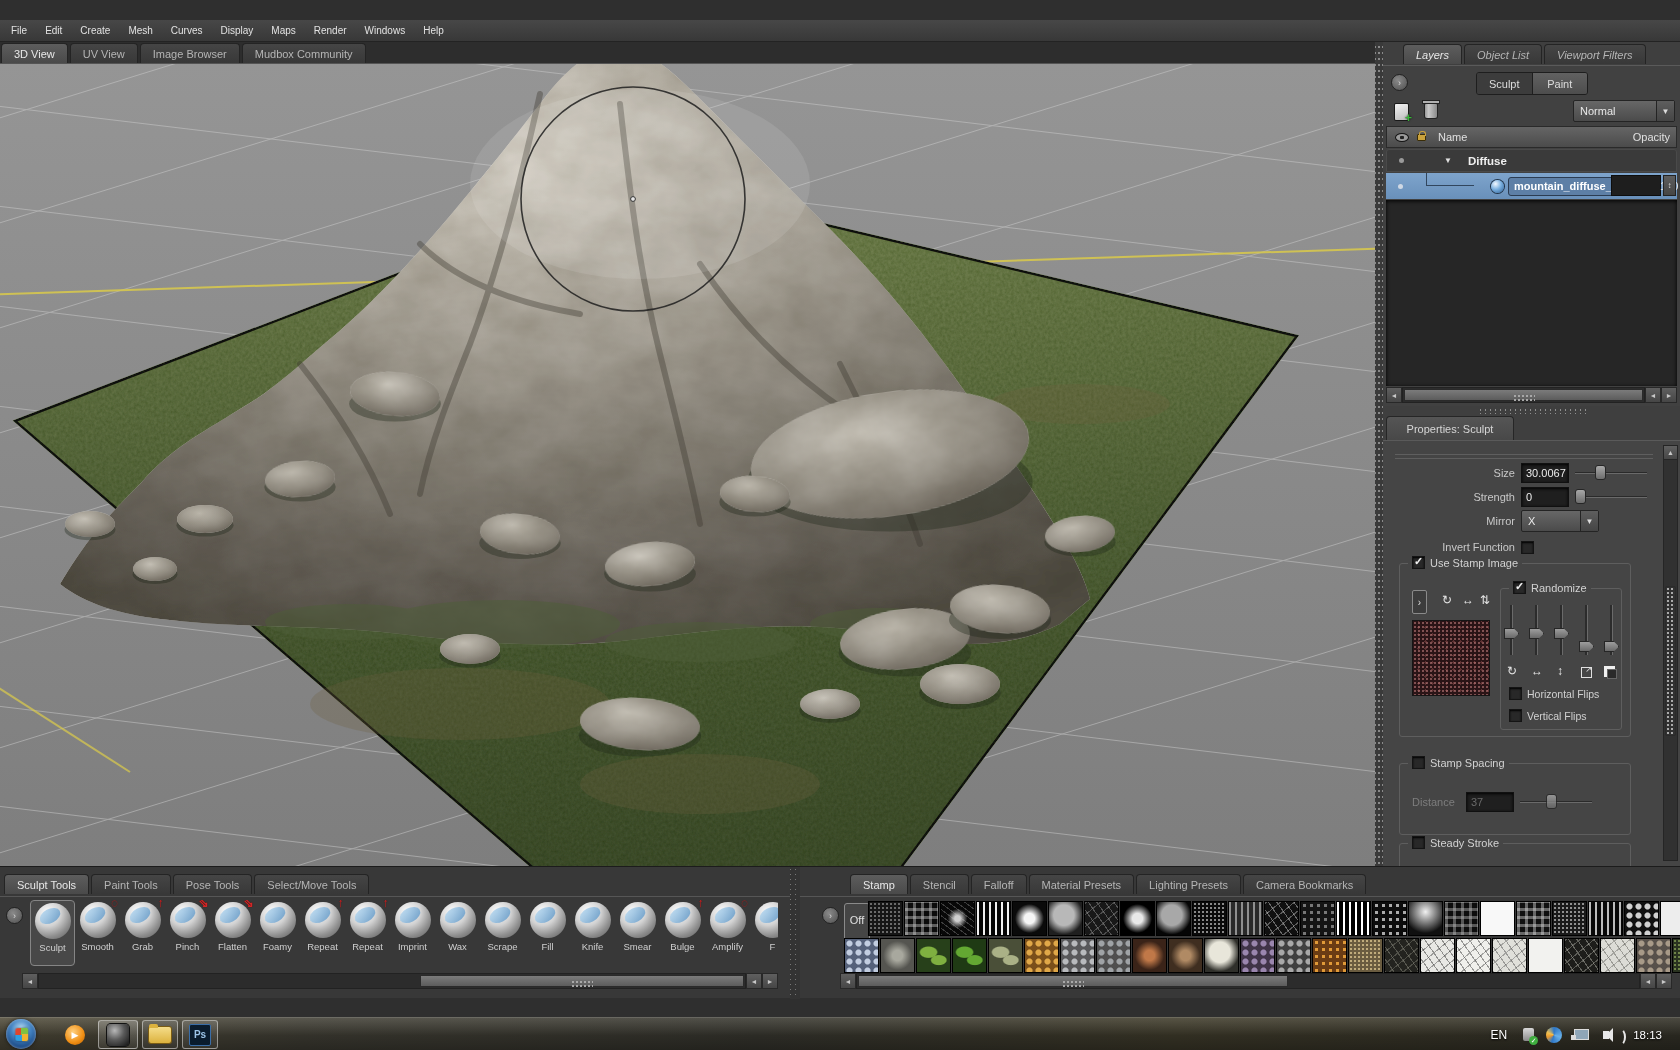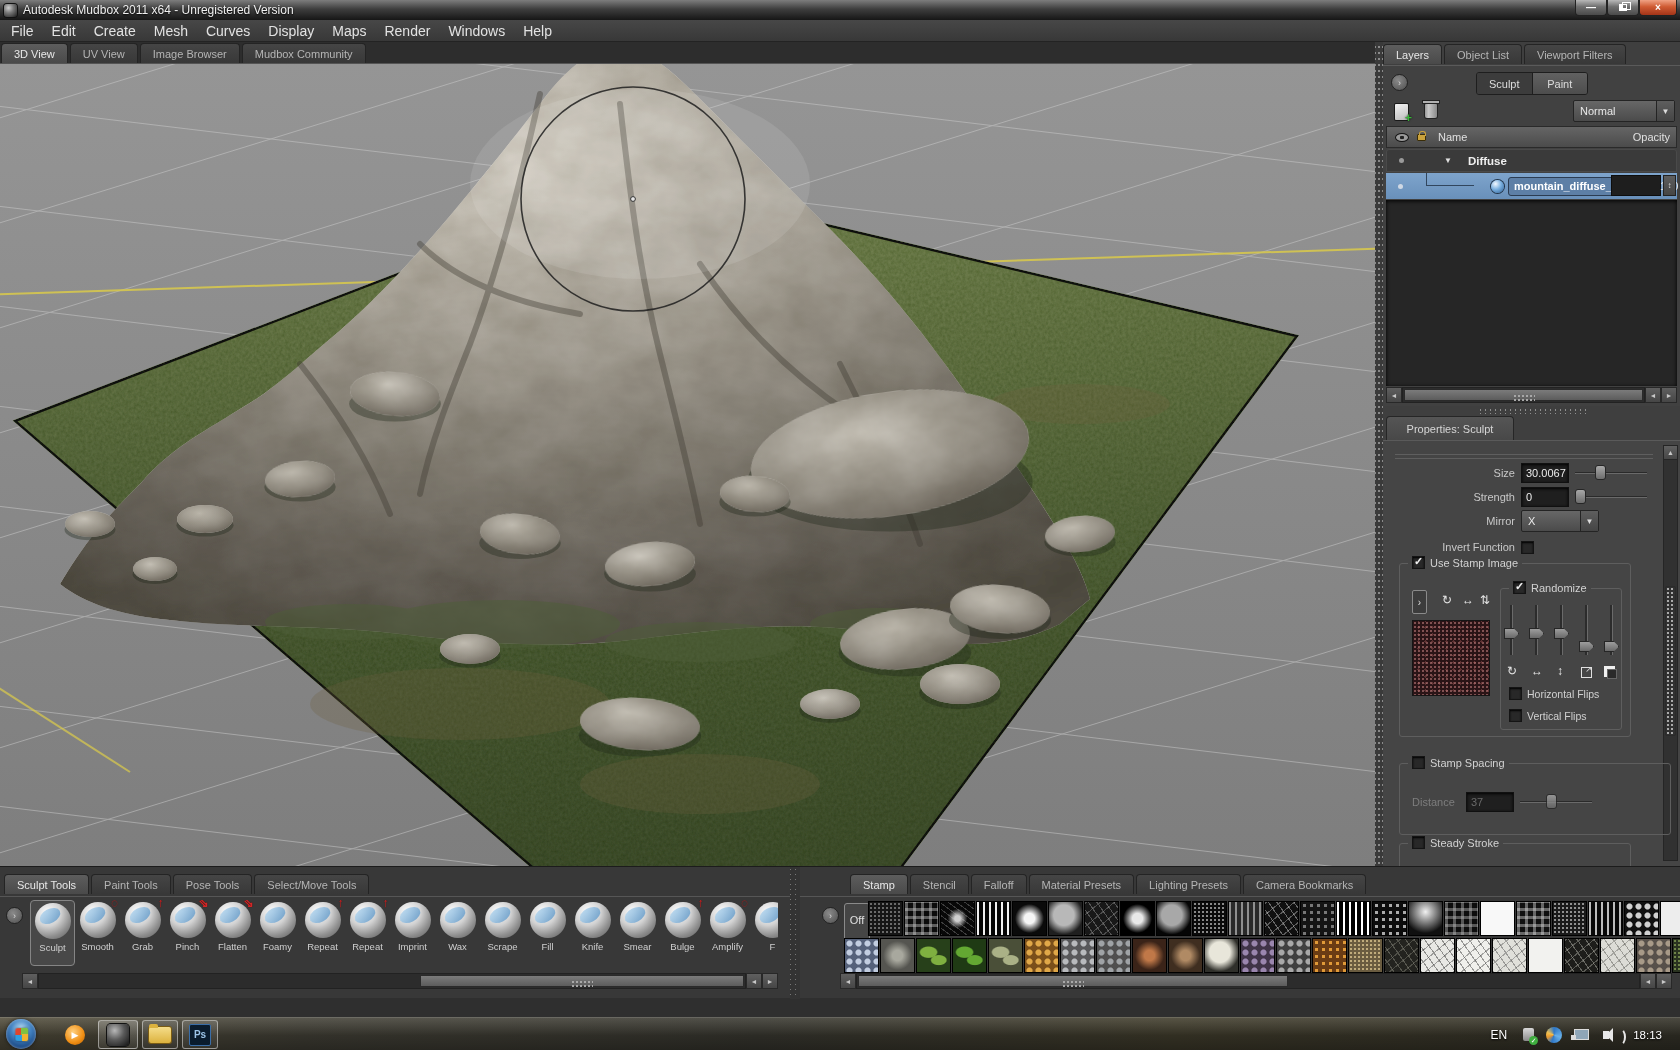--- a/index.html
+++ b/index.html
@@ -19,40 +19,40 @@
     background:linear-gradient(180deg,#b8b8b8,#6f6f6f 45%,#4a4a4a);color:#fff;
     display:flex;align-items:center;justify-content:center;font-size:10px;font-weight:bold;}
   .winbtn.close{width:38px;background:linear-gradient(180deg,#f0a284,#cf5b33 45%,#a33418);}
   .restore-glyph{width:8px;height:7px;border:1px solid #fff;box-shadow:2px -2px 0 -0px #fff inset;position:relative;background:transparent;}
   .restore-glyph::after{content:'';position:absolute;left:2px;top:-3px;width:7px;height:6px;border:1px solid #fff;}
 
   
   .menubar{position:absolute;left:0;top:20px;width:1680px;height:22px;
     background:linear-gradient(180deg,#474747,#383838);border-bottom:1px solid #232323;
     display:flex;align-items:center;padding-left:2px;}
-  .menu-item{padding:0 9px;color:#e2e2e2;font-size:14px;line-height:22px;cursor:default;}
+  .menu-item{padding:0 9px;color:#e2e2e2;font-size:10px;line-height:22px;cursor:default;}
 
   
   .viewtabs{position:absolute;left:0;top:42px;width:1375px;height:21px;background:#2d2d2d;
     display:flex;align-items:flex-end;padding-left:1px;}
   .tab{height:20px;line-height:20px;padding:0 12px;margin-right:2px;font-size:11px;
     background:linear-gradient(180deg,#454545,#383838);color:#b5b5b5;
     border:1px solid #242424;border-bottom:none;border-radius:4px 4px 0 0;}
   .tab.active{background:linear-gradient(180deg,#5d5d5d,#4a4a4a);color:#e8e8e8;}
 
   
   .viewport{position:absolute;left:0;top:63px;width:1375px;height:803px;background:#8a8a8a;border-top:1px solid #555;}
 
   
   .vsplit{position:absolute;left:1375px;top:42px;width:8px;height:824px;background:#3a3a3a;
     background-image:radial-gradient(#8a8a8a 0.8px,transparent 1px);background-size:4px 6px;background-position:2px 2px;}
 
   
   .rightpanel{position:absolute;left:1383px;top:42px;width:297px;height:824px;background:#3f3f3f;}
-  .rp-tabs{position:absolute;left:0;top:2px;display:flex;}
+  .rp-tabs{position:absolute;left:20px;top:2px;display:flex;font-style:italic;}
   .layers-body{position:absolute;left:0;top:23px;width:297px;height:341px;background:#414141;border-top:1px solid #5a5a5a;}
   .round-btn{position:absolute;width:17px;height:17px;border-radius:50%;
     background:radial-gradient(circle at 40% 35%,#8a8a8a,#4f4f4f);border:1px solid #222;
     color:#ddd;font-size:9px;display:flex;align-items:center;justify-content:center;}
   .segctl{position:absolute;left:93px;top:6px;width:112px;height:23px;border:1px solid #1e1e1e;border-radius:3px;display:flex;overflow:hidden;}
   .seg{flex:1;display:flex;align-items:center;justify-content:center;color:#dcdcdc;font-size:11px;background:#3c3c3c;}
   .seg.active{background:linear-gradient(180deg,#616161,#4d4d4d);}
   .seg+.seg{border-left:1px solid #1e1e1e;}
   .icon-newlayer{position:absolute;left:12px;top:38px;width:13px;height:16px;border-radius:1px;
     background:linear-gradient(160deg,#f2f2f2,#bdbdbd);box-shadow:0 0 0 1px #1a1a1a;}
@@ -194,31 +194,20 @@
   .spk{position:relative;width:6px;height:8px;background:#e8e8e8;margin-right:10px;}
   .spk::before{content:'';position:absolute;left:3px;top:-3px;border-top:7px solid transparent;border-bottom:7px solid transparent;border-right:7px solid #e8e8e8;}
   .spk::after{content:'';position:absolute;left:11px;top:-3px;width:8px;height:14px;border:2px solid transparent;border-right-color:#e8e8e8;border-radius:50%;}
   .clock{color:#fff;font-size:11.5px;text-shadow:0 1px 2px #000;margin:0 18px 0 14px;}
 </style>
 </head>
 <body>
 
 <div id="app">
 
-  <div class="titlebar">
-    <div class="app-icon"></div>
-    <div class="title-text">Autodesk Mudbox 2011 x64 - Unregistered Version</div>
-    <div class="winbtns">
-      <div class="winbtn">—</div>
-      <div class="winbtn">
-          <span class="restore-glyph"></span>
-        </div>
-      <div class="winbtn close">×</div>
-    </div>
-  </div>
 
   <div class="menubar" id="menubar">
       <div class="menu-item">File</div>
       <div class="menu-item">Edit</div>
       <div class="menu-item">Create</div>
       <div class="menu-item">Mesh</div>
       <div class="menu-item">Curves</div>
       <div class="menu-item">Display</div>
       <div class="menu-item">Maps</div>
       <div class="menu-item">Render</div>
@@ -503,21 +492,21 @@
             <span class="cb"></span>
             <span style="font-size:10.5px;">Horizontal Flips</span>
           </div>
           <div style="position:absolute;left:8px;top:120px;display:flex;align-items:center;gap:5px;">
             <span class="cb"></span>
             <span style="font-size:10.5px;">Vertical Flips</span>
           </div>
         </div>
       </div>
 
-      <div class="groupbox" style="left:16px;top:322px;width:272px;height:72px;">
+      <div class="groupbox" style="left:16px;top:322px;width:232px;height:72px;">
         <div class="legend">
           <span class="cb"></span>
           <span>Stamp Spacing</span>
         </div>
         <div class="prow" style="left:12px;top:28px;">
           <span class="plabel disabled-label" style="width:54px;text-align:left;">Distance</span>
           <span class="pfield disabled-field">37</span>
           <span class="hsl">
               <span class="track"></span>
               <span class="handle" style="left:26px;opacity:.8;"></span>

